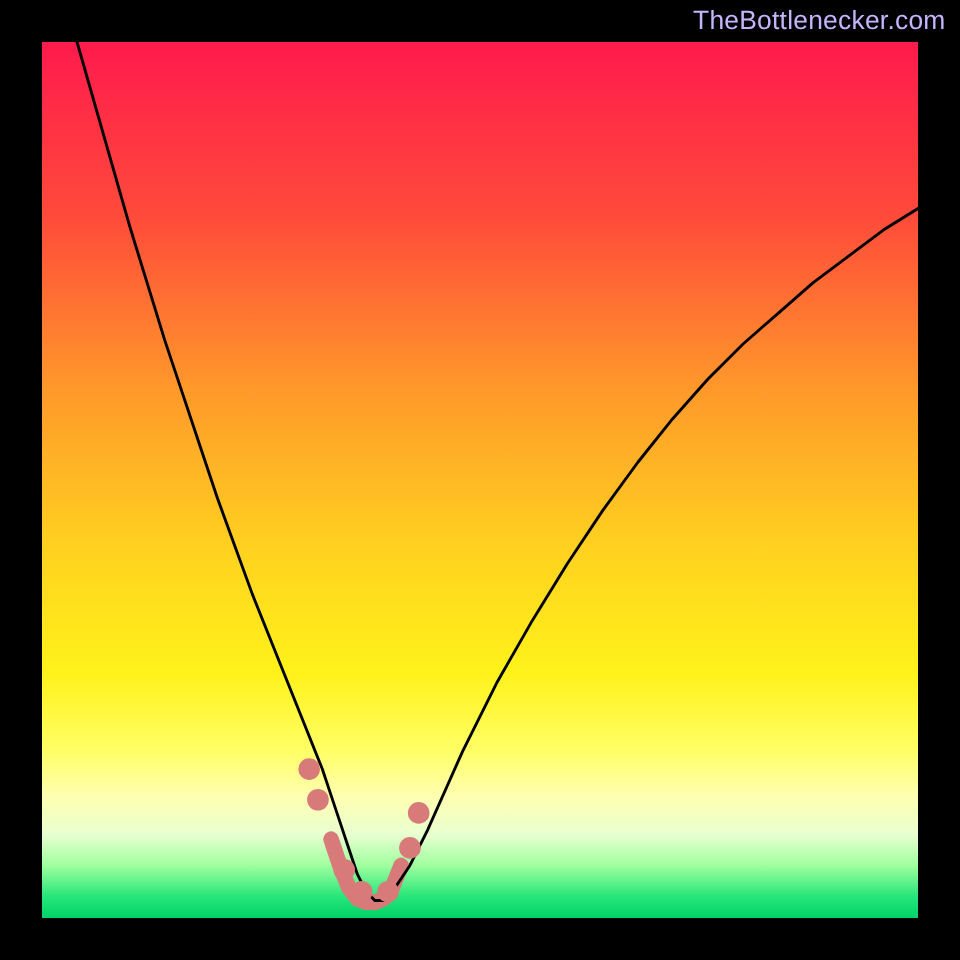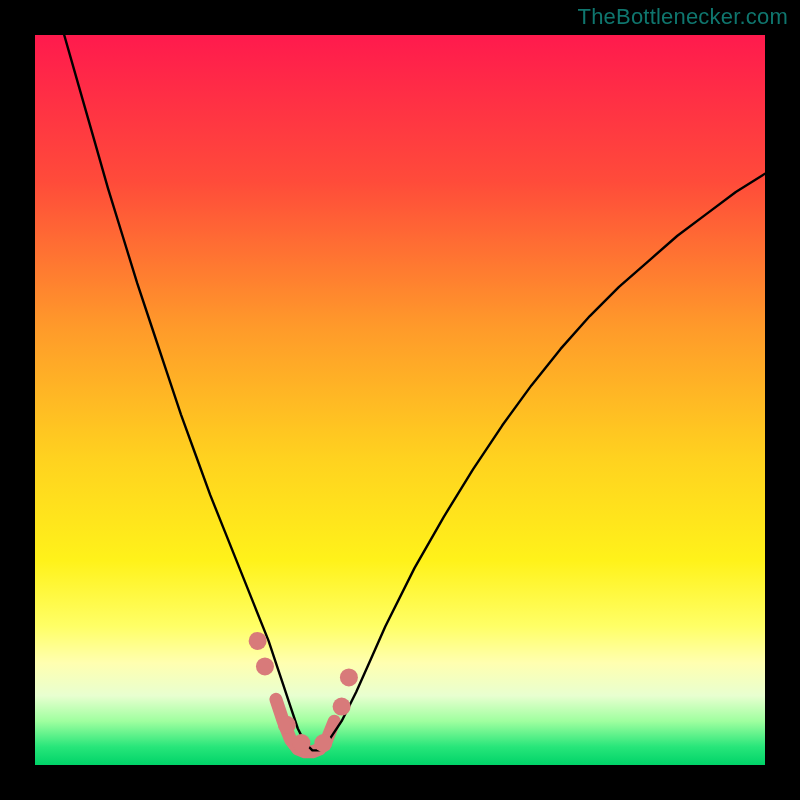--- a/index.html
+++ b/index.html
@@ -39,21 +39,21 @@
     left: 0;
     width: 100%;
     height: 100%;
   }
   .watermark {
     position: absolute;
     top: 4px;
     right: 12px;
     font-family: Arial, Helvetica, sans-serif;
     font-size: 22px;
-    color: #0f766e;
+    color: #c4b5fd;
     font-weight: 400;
     letter-spacing: 0.2px;
   }
 </style>
 </head>
 <body>
 
 <div class="frame">
   <div class="plot-area">
     <svg class="gradient" viewBox="0 0 730 730" preserveAspectRatio="none">

